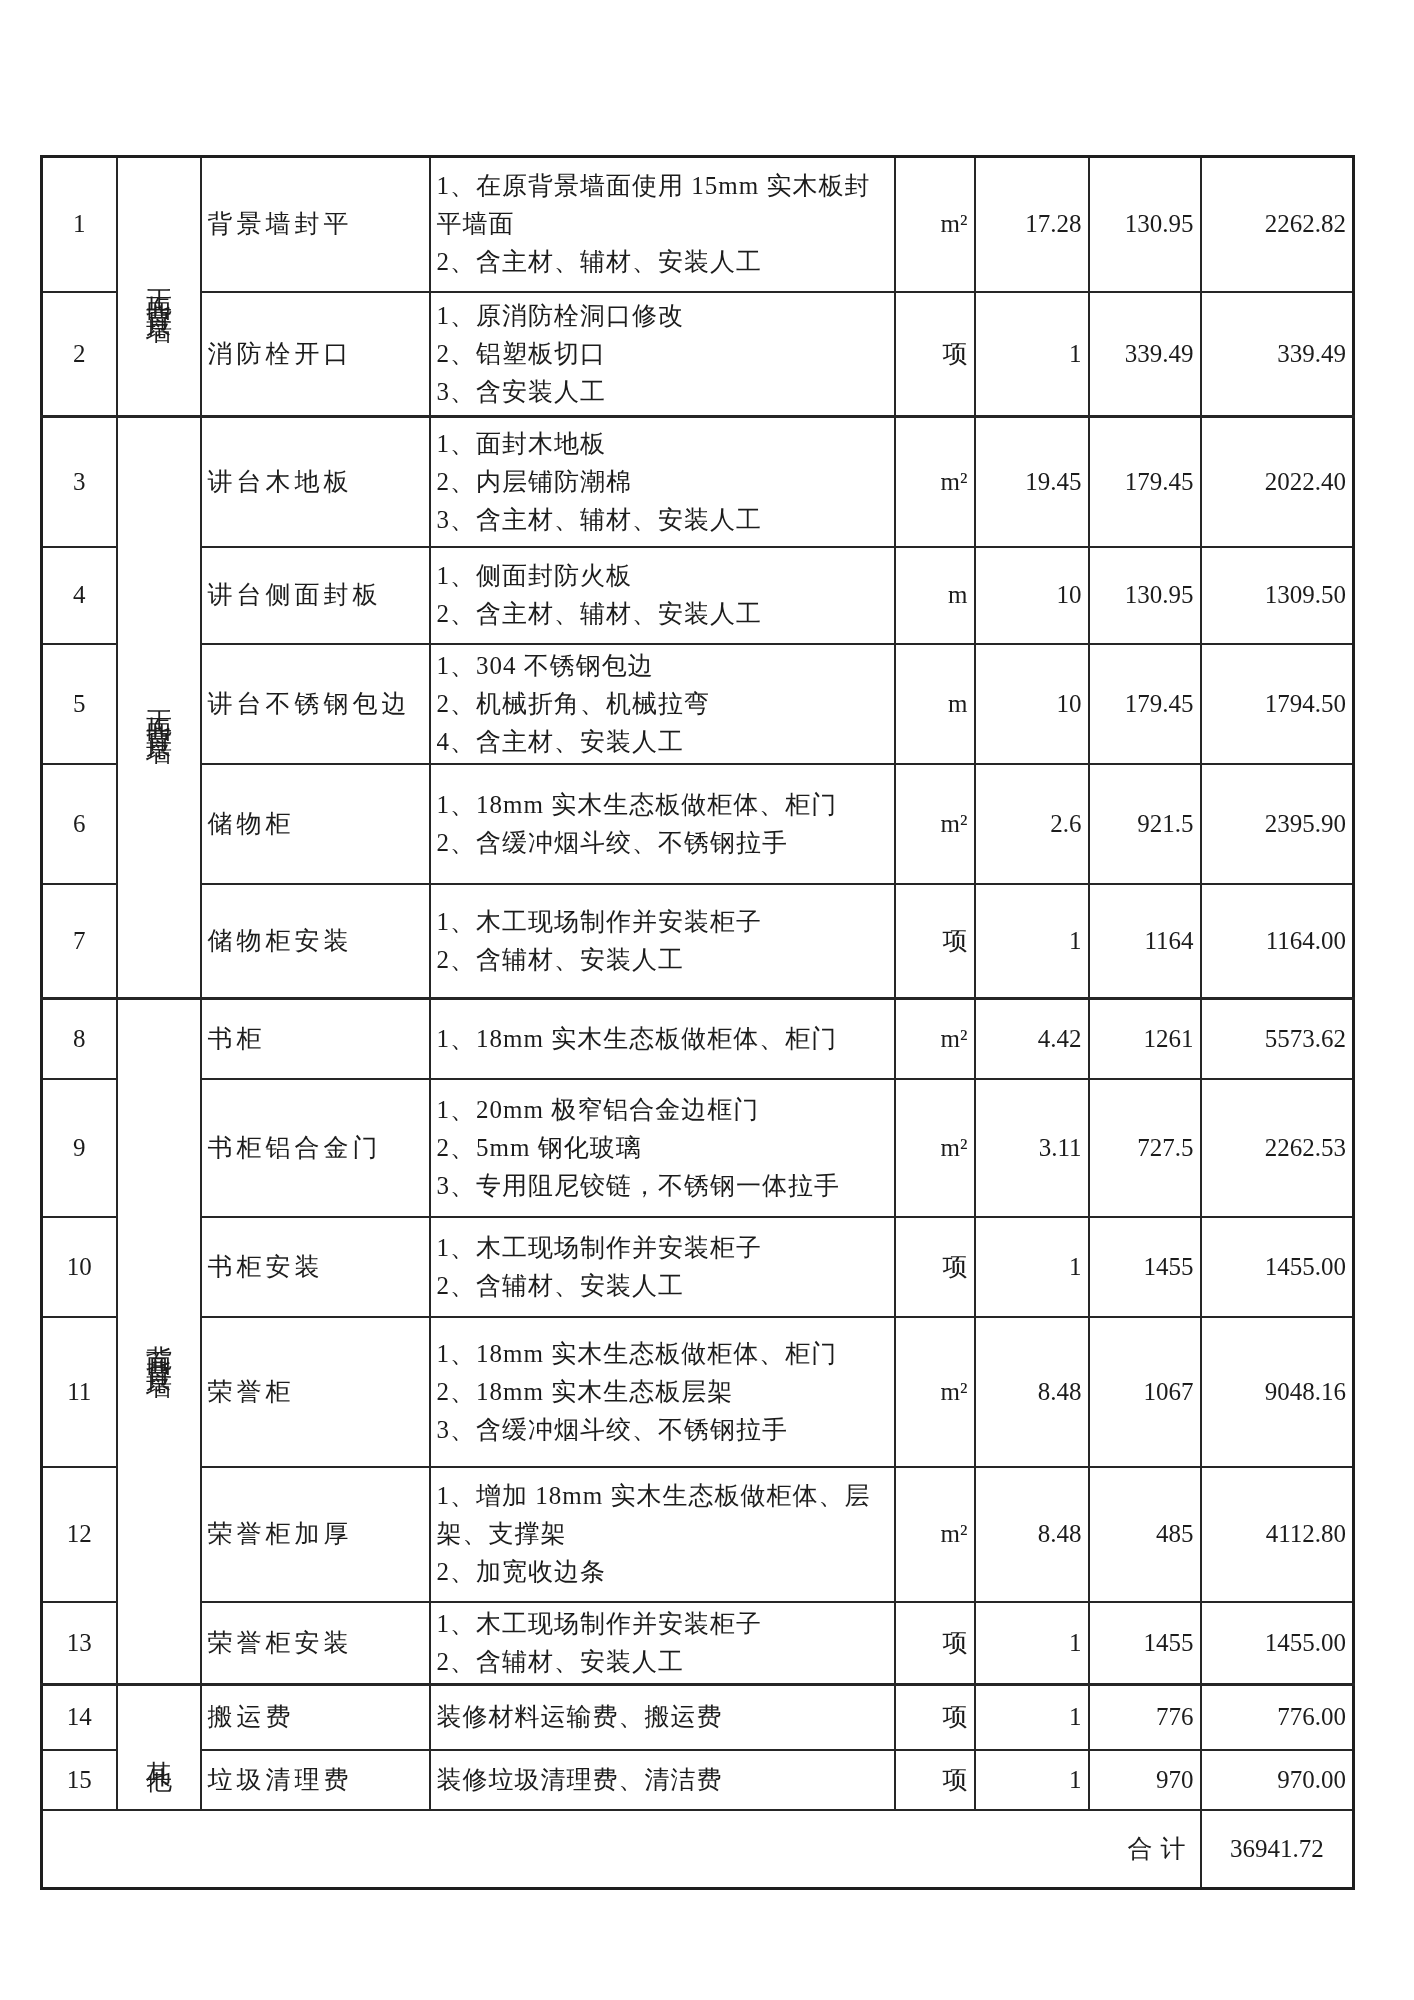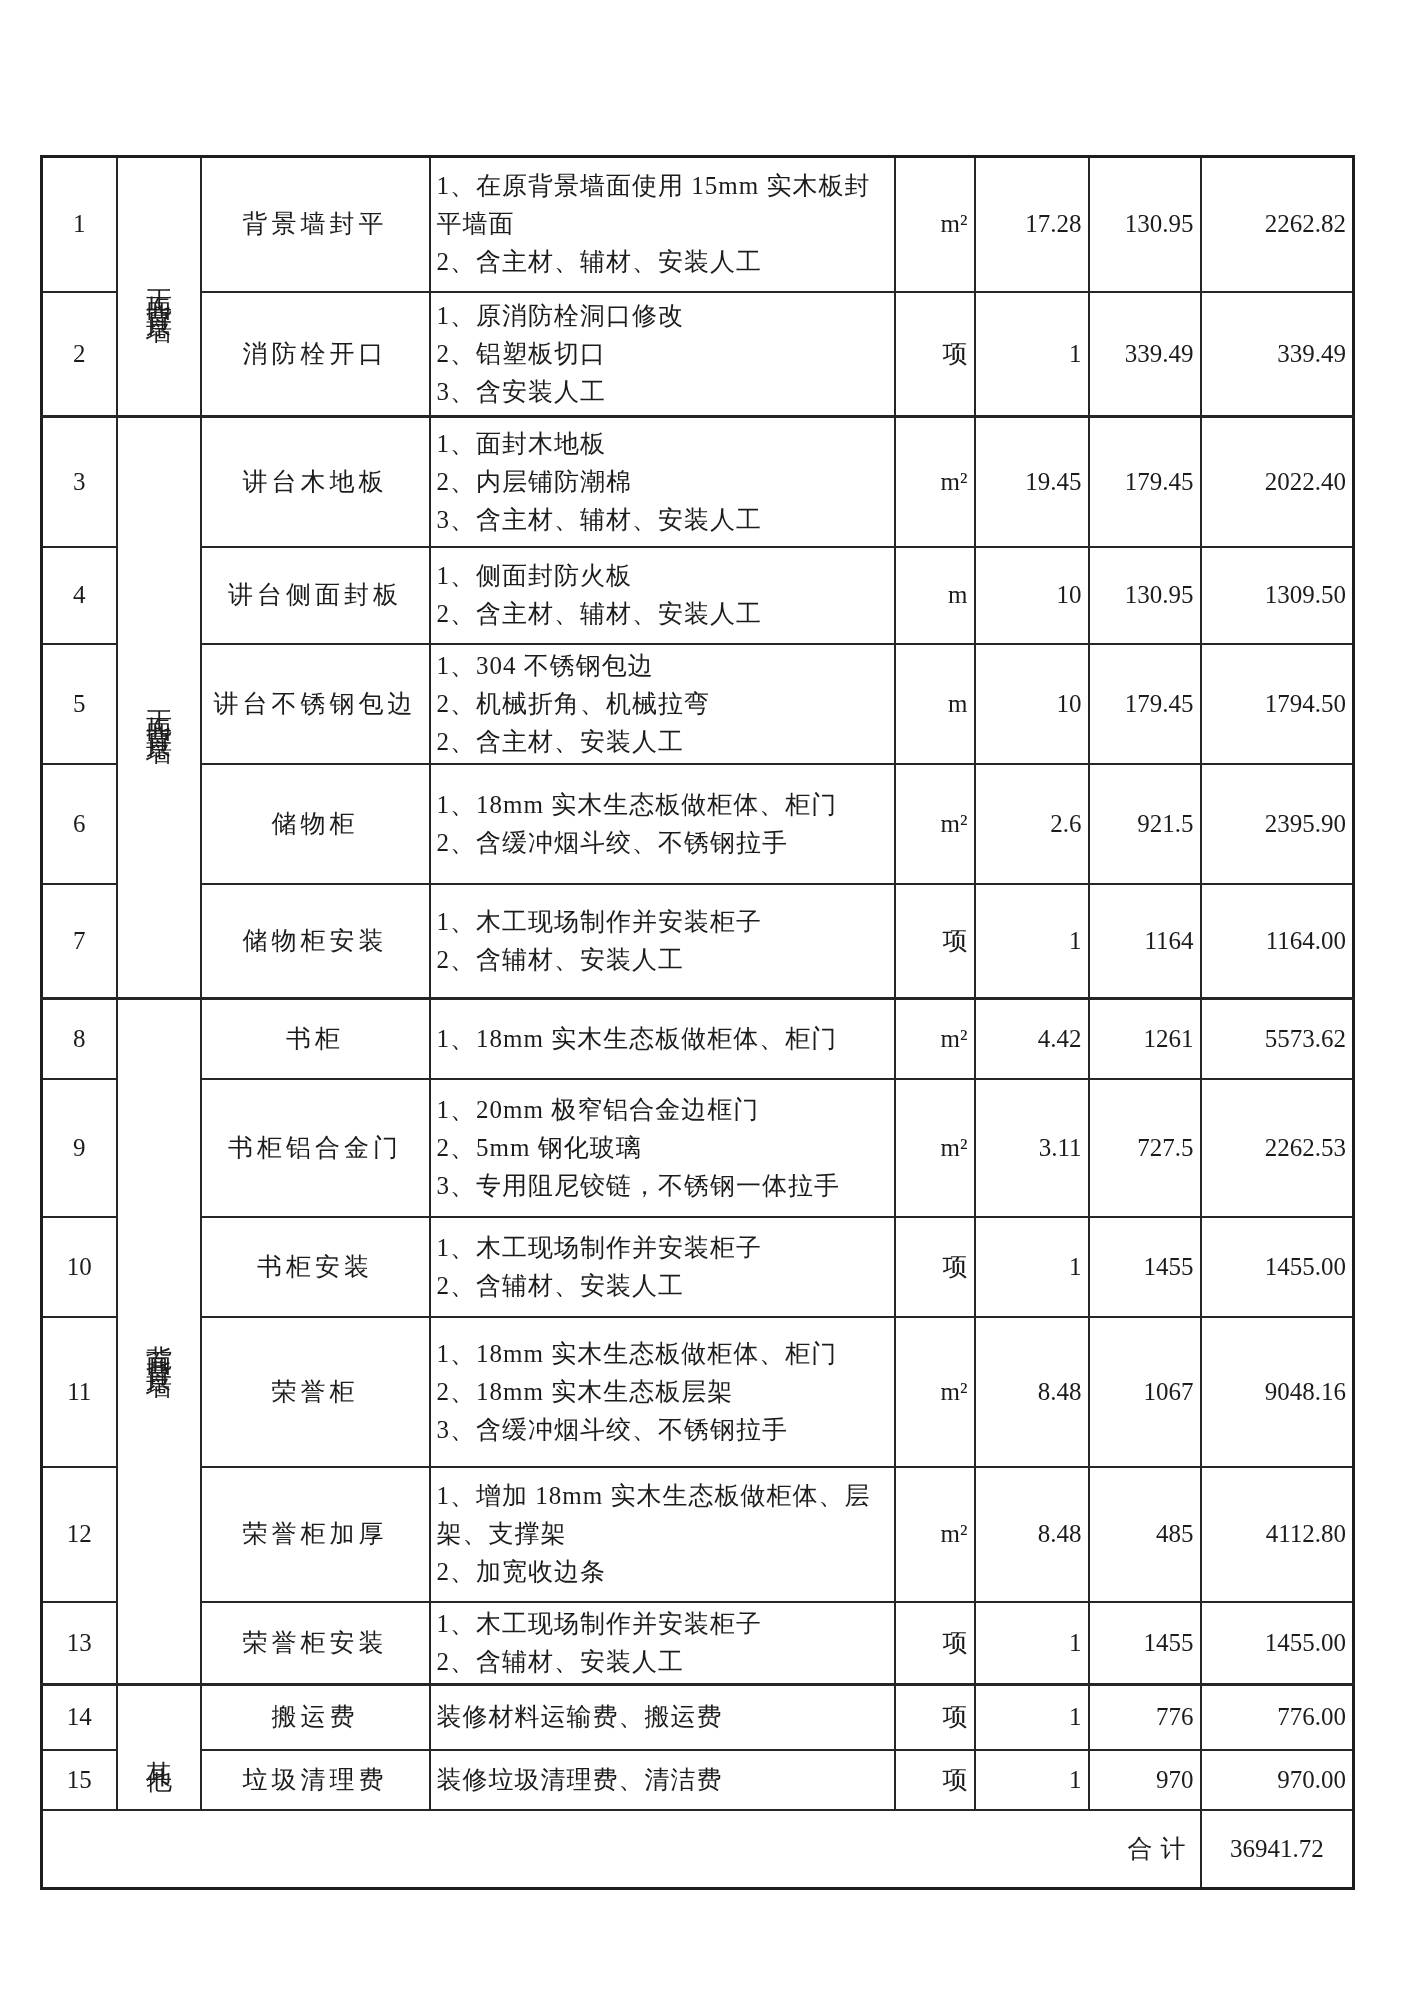--- a/index.html
+++ b/index.html
@@ -50,21 +50,20 @@
   .vtext {
     writing-mode: vertical-rl;
     text-orientation: upright;
     margin: 0 auto;
     font-size: 26px;
     letter-spacing: 7px;
     line-height: 1;
     white-space: nowrap;
   }
   td.c-item {
-    text-align: center;
     font-size: 25px;
     letter-spacing: 4px;
     border-radius: 8px;
   }
   td.c-desc {
     text-align: left;
     font-size: 24px;
     letter-spacing: 1px;
     padding-left: 10px;
     padding-right: 8px;
@@ -160,21 +159,21 @@
         <td class="c-price">130.95</td>
         <td class="c-amt">1309.50</td>
       </tr>
 
       <tr style="height:112px">
         <td class="c-no">5</td>
         <td class="c-item">讲台不锈钢包边</td>
         <td class="c-desc">
           <span class="dline">1、304 不锈钢包边</span>
           <span class="dline">2、机械折角、机械拉弯</span>
-          <span class="dline">2、含主材、安装人工</span>
+          <span class="dline">4、含主材、安装人工</span>
         </td>
         <td class="c-unit">m</td>
         <td class="c-qty">10</td>
         <td class="c-price">179.45</td>
         <td class="c-amt">1794.50</td>
       </tr>
 
       <tr style="height:120px">
         <td class="c-no">6</td>
         <td class="c-item">储物柜</td>

